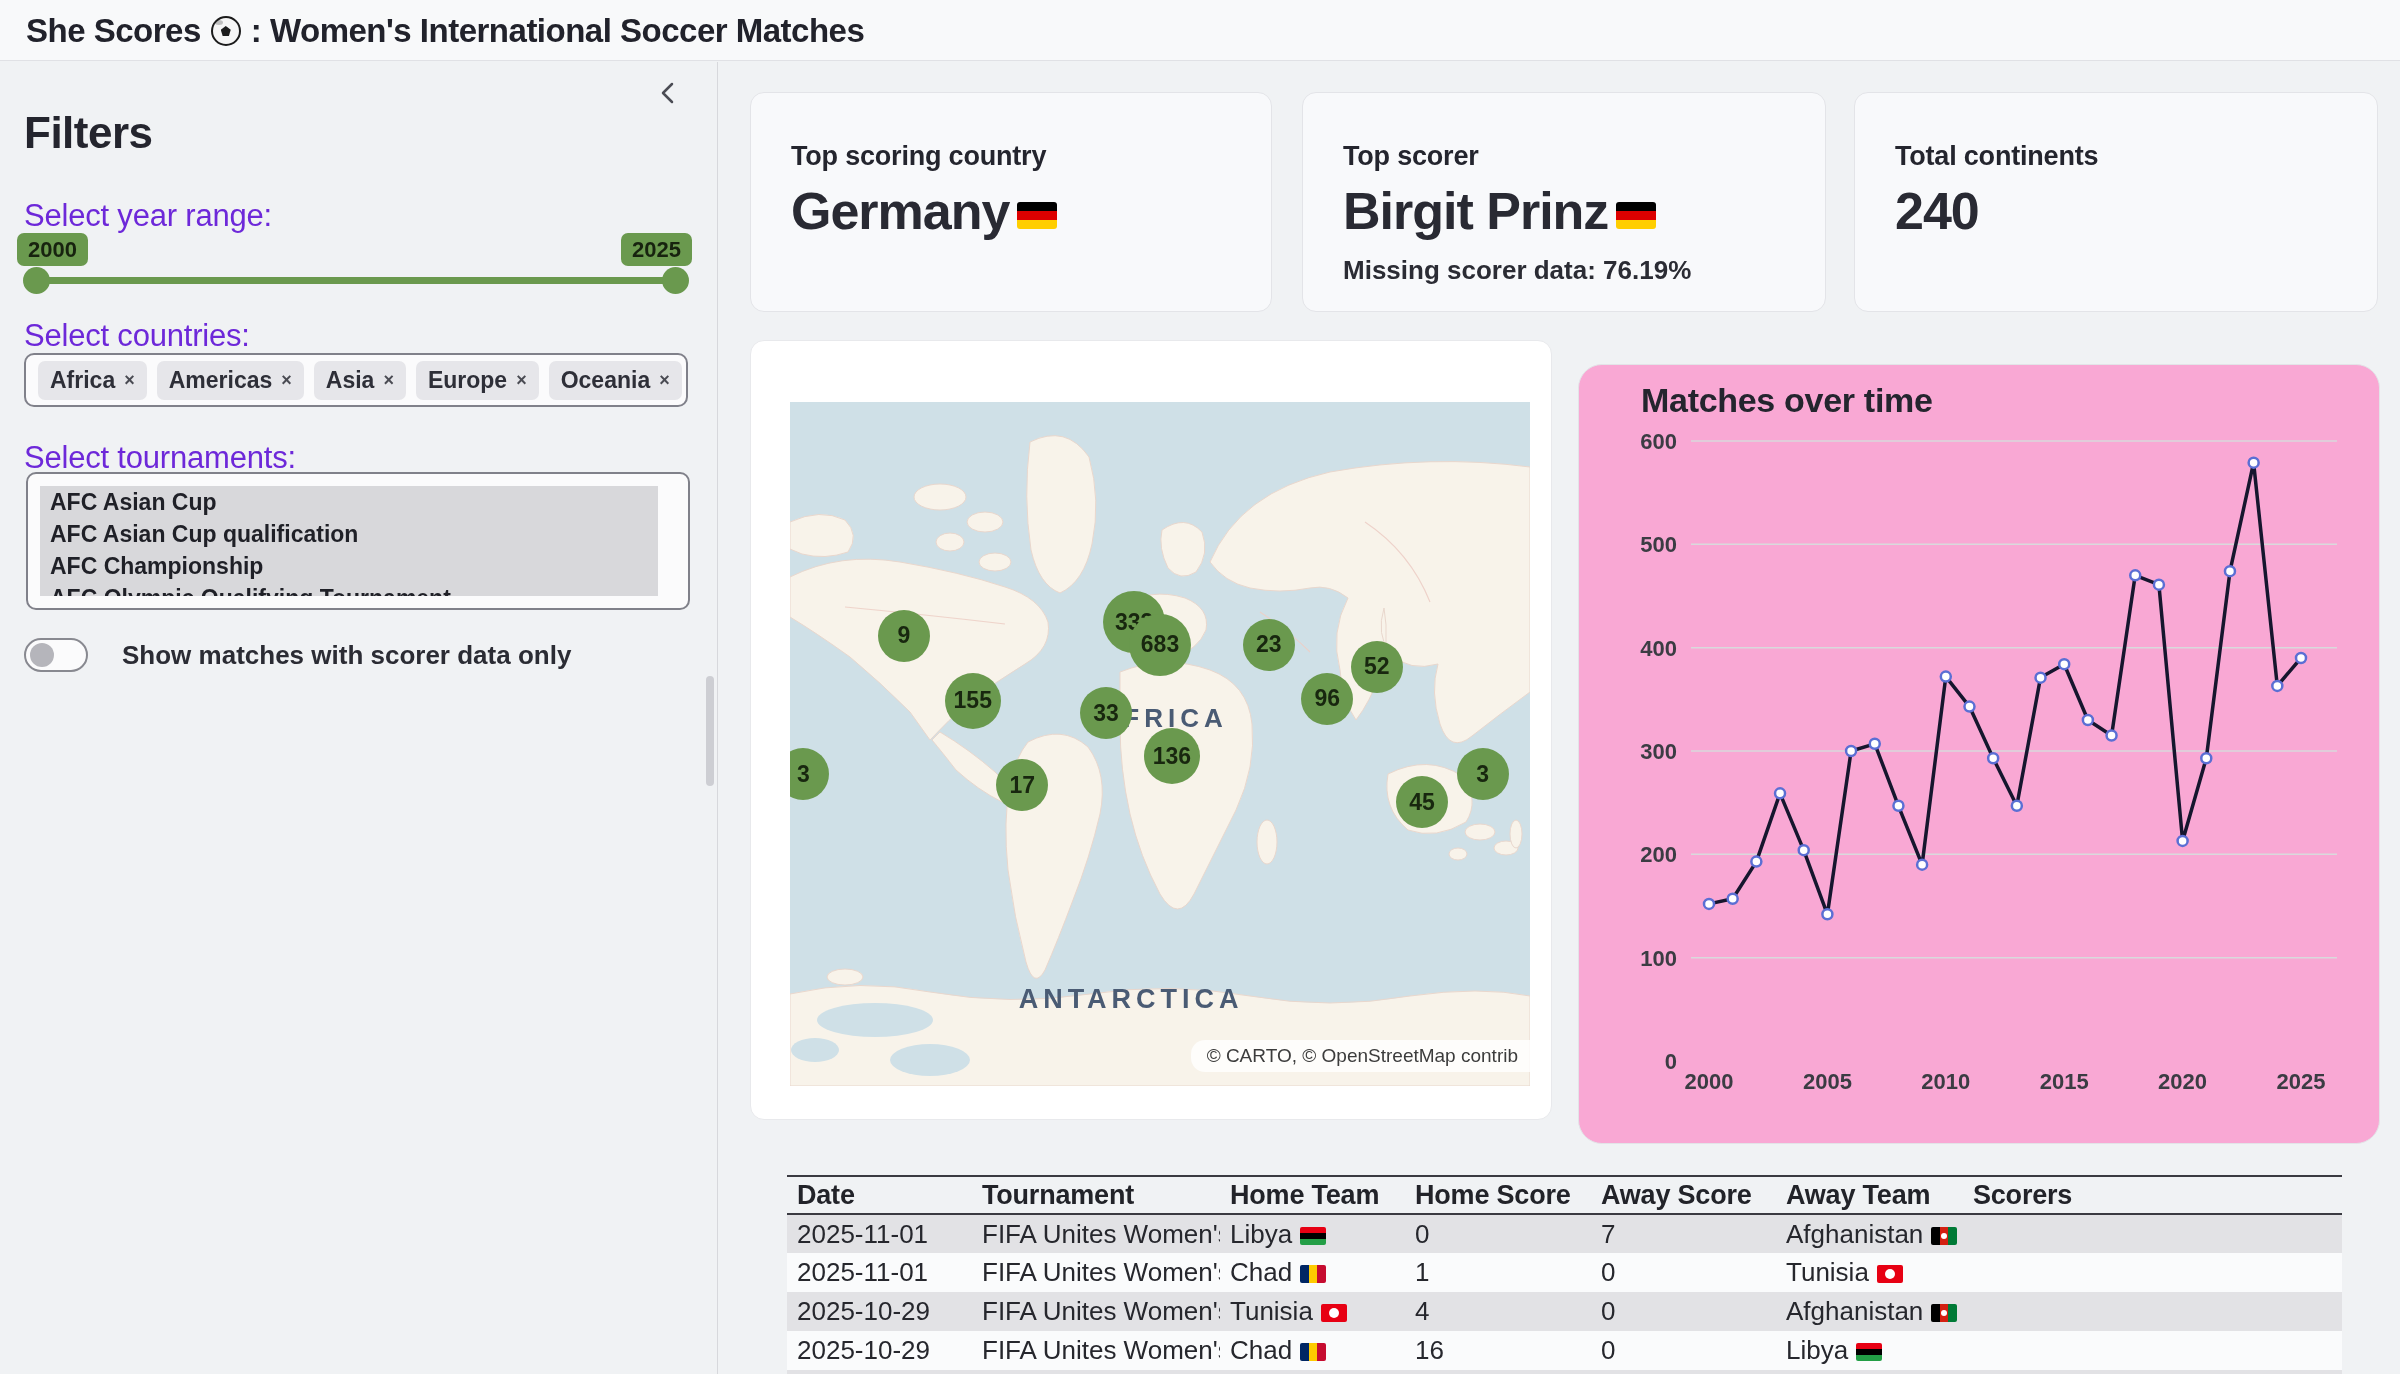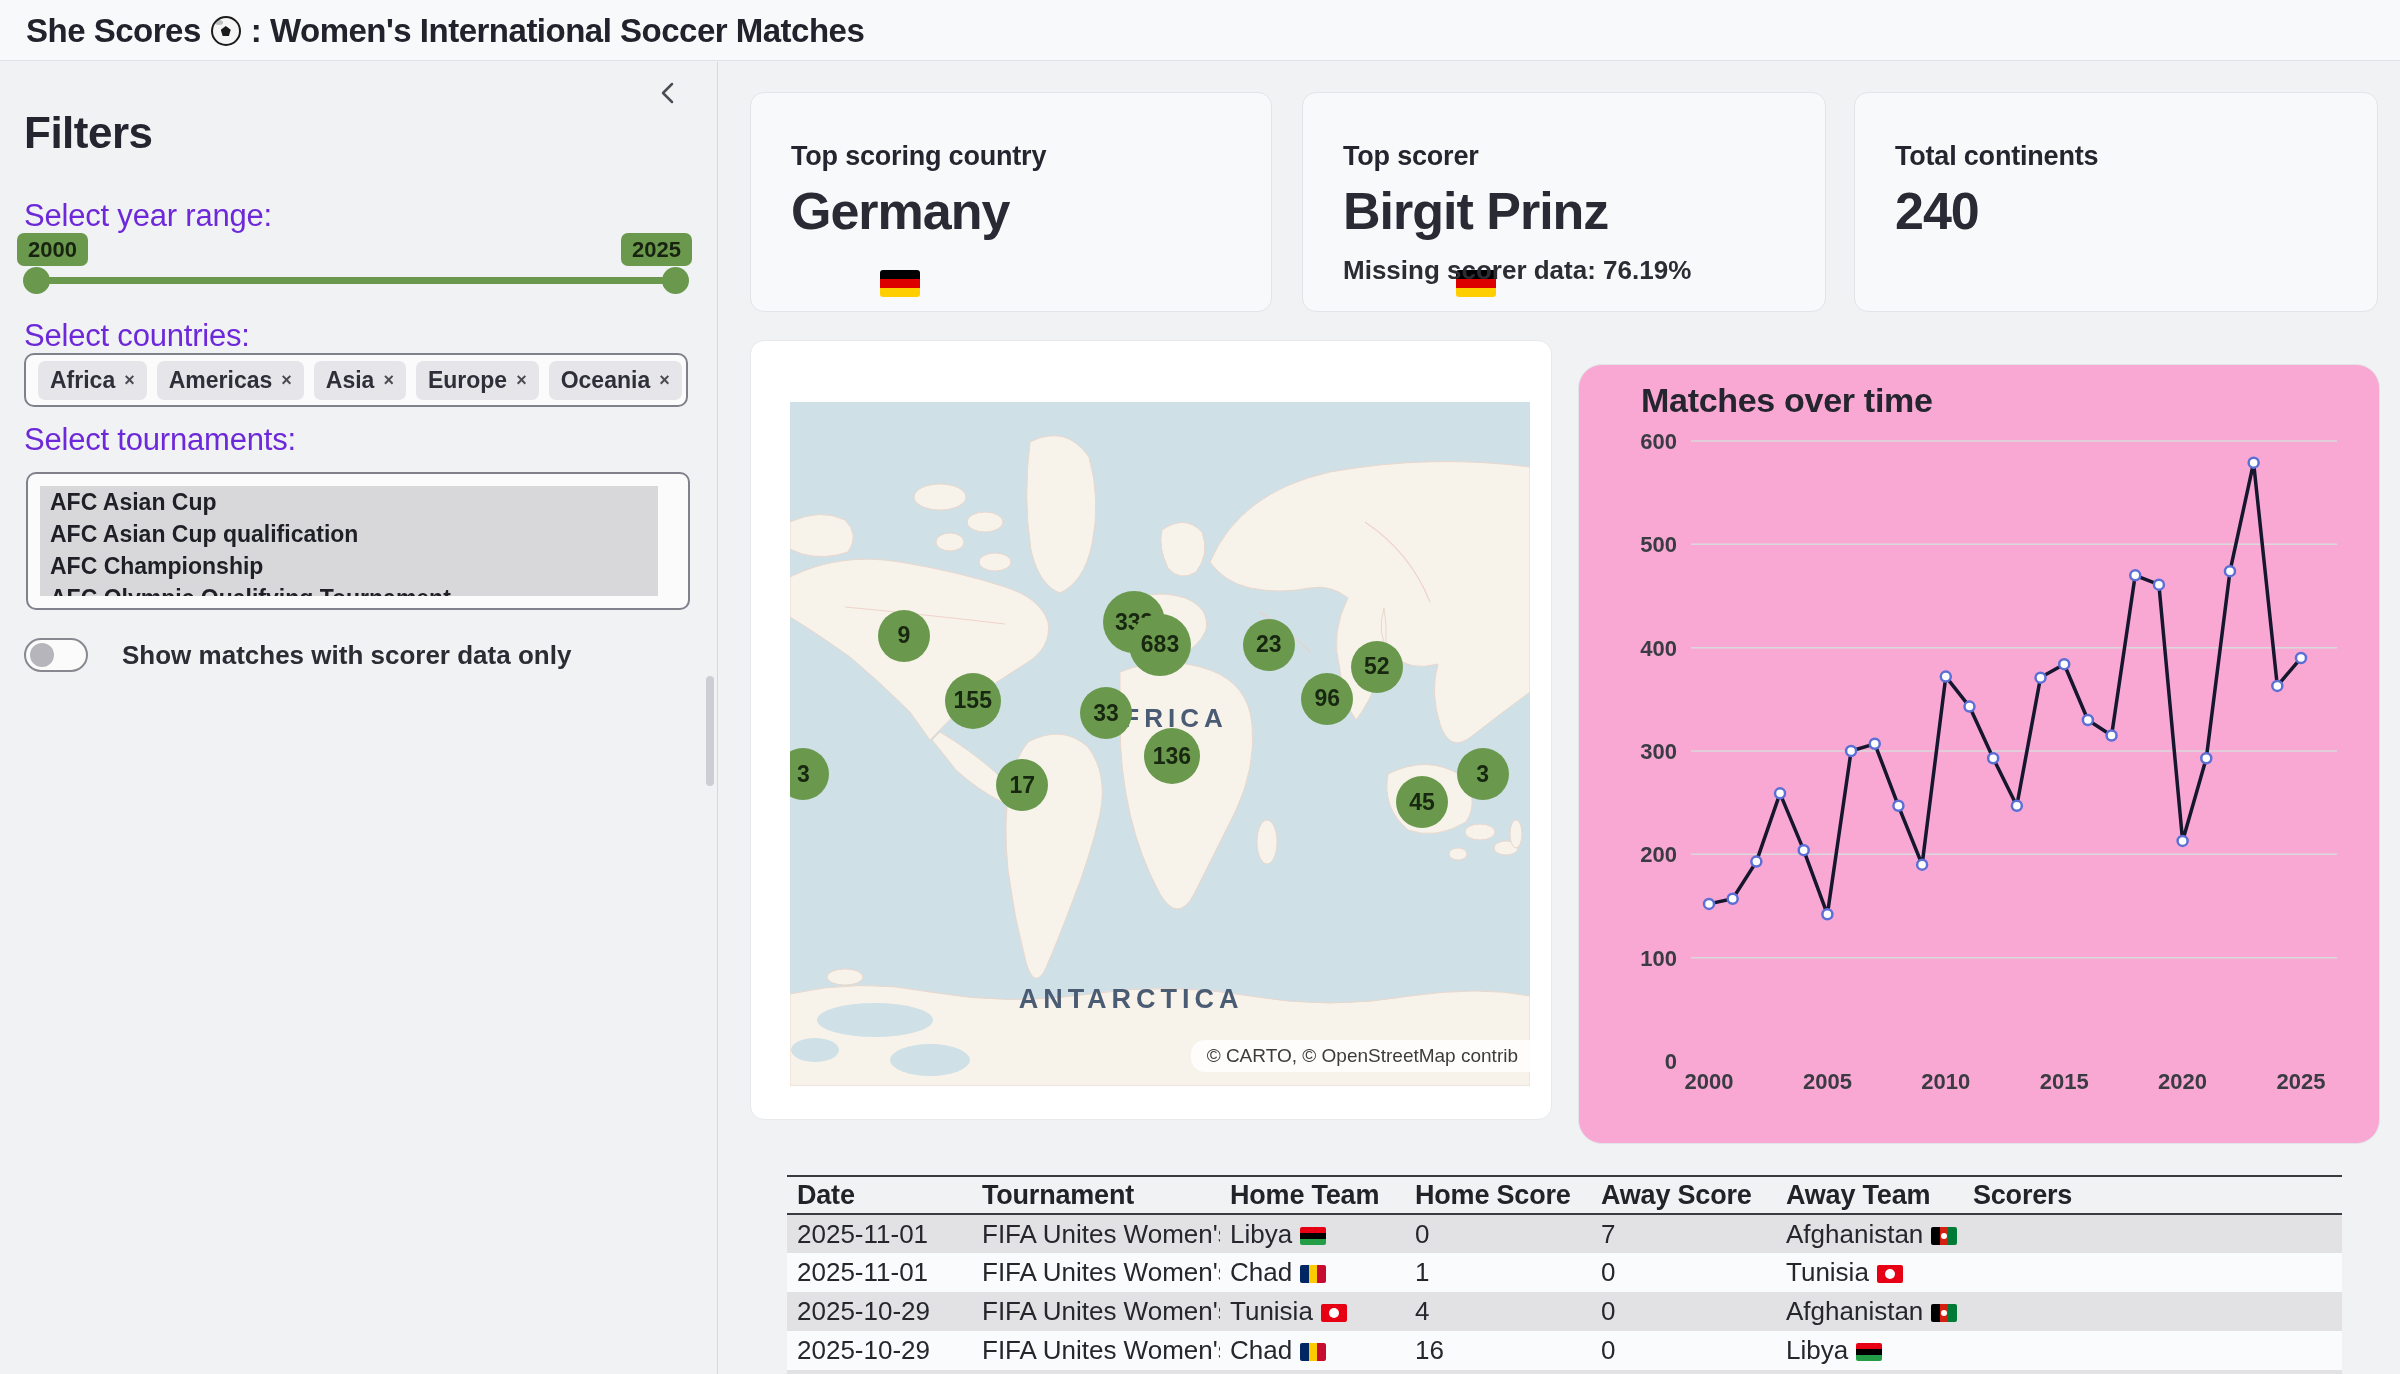--- a/index.html
+++ b/index.html
@@ -27,37 +27,37 @@
   #slider-track{position:absolute;left:36px;top:215px;width:640px;height:7px;border-radius:4px;background:#6a994e;}
   .slider-handle{position:absolute;top:-10px;width:27px;height:27px;border-radius:50%;background:#6a994e;cursor:pointer;}
   #handle-min{left:-13px;}
   #handle-max{right:-13px;}
   #continents-label{top:256px;}
   #multiselect{position:absolute;left:24px;top:291px;width:664px;height:54px;background:#fbfbfc;border:2px solid #80818a;border-radius:10px;
     display:flex;align-items:center;padding:0 12px;gap:10px;}
   .chip{display:flex;align-items:center;gap:9px;background:#e6e6ea;border-radius:7px;padding:6px 12px;cursor:pointer;}
   .chip .chip-label{font-size:23px;font-weight:600;color:#2e2f38;}
   .chip .chip-x{font-size:18px;color:#4a4b53;font-weight:700;cursor:pointer;line-height:1;}
-  #tournaments-label{top:360px;}
+  #tournaments-label{top:378px;}
   #listbox{position:absolute;left:26px;top:410px;width:664px;height:138px;background:#fbfbfc;border:2px solid #80818a;border-radius:10px;padding:12px 16px 12px 12px;}
   #listbox-inner{width:calc(100% - 14px);height:100%;overflow:hidden;}
   .list-option{background:#d8d8db;font-size:23px;font-weight:600;color:#1f2027;padding:3px 10px;line-height:26px;cursor:pointer;}
   #toggle-row{position:absolute;left:24px;top:576px;display:flex;align-items:center;gap:34px;}
   #toggle{width:64px;height:34px;border:2px solid #888990;border-radius:17px;background:#fbfbfc;position:relative;cursor:pointer;}
   #toggle-knob{position:absolute;left:4px;top:3px;width:24px;height:24px;border-radius:50%;background:#b5b5bb;}
   #toggle-label{font-size:26px;font-weight:600;color:#2b2c34;}
   #sb-scrollbar{position:absolute;right:3px;top:614px;width:8px;height:110px;border-radius:4px;background:#cdced3;}
 
   
   .card{position:absolute;top:92px;height:220px;background:#f8f9fb;border:1px solid #e3e4e8;border-radius:14px;}
   #card-0{left:750px;width:522px;text-align:right;}
   #card-1{left:1302px;width:524px;}
   #card-2{left:1854px;width:524px;}
   .card-label{position:absolute;left:40px;top:48px;font-size:27px;font-weight:700;color:#24252e;letter-spacing:-.2px;}
-  .card-value{position:absolute;left:40px;top:88px;font-size:52px;font-weight:700;color:#292a33;letter-spacing:-1px;display:flex;align-items:center;gap:8px;flex-direction:column;}
+  .card-value{position:absolute;left:40px;top:88px;font-size:52px;font-weight:700;color:#292a33;letter-spacing:-1px;display:flex;align-items:center;gap:8px;}
   .card-sub{position:absolute;left:40px;top:162px;font-size:26px;font-weight:700;color:#2b2c34;}
 
   
   .flag{display:inline-block;width:40px;height:27px;border-radius:3px;position:relative;overflow:hidden;flex:0 0 auto;}
   .flag.small{width:26px;height:18px;border-radius:2px;vertical-align:-2px;margin-left:8px;}
   .flag .emblem{position:absolute;left:50%;top:50%;transform:translate(-50%,-50%);background:#fff;border-radius:50%;}
 
   
   #map-card{position:absolute;left:750px;top:340px;width:802px;height:780px;background:#ffffff;border:1px solid #e8e9ec;border-radius:14px;}
   #map-canvas{position:absolute;left:39px;top:61px;width:740px;height:684px;background:#cfe0e7;overflow:hidden;}

